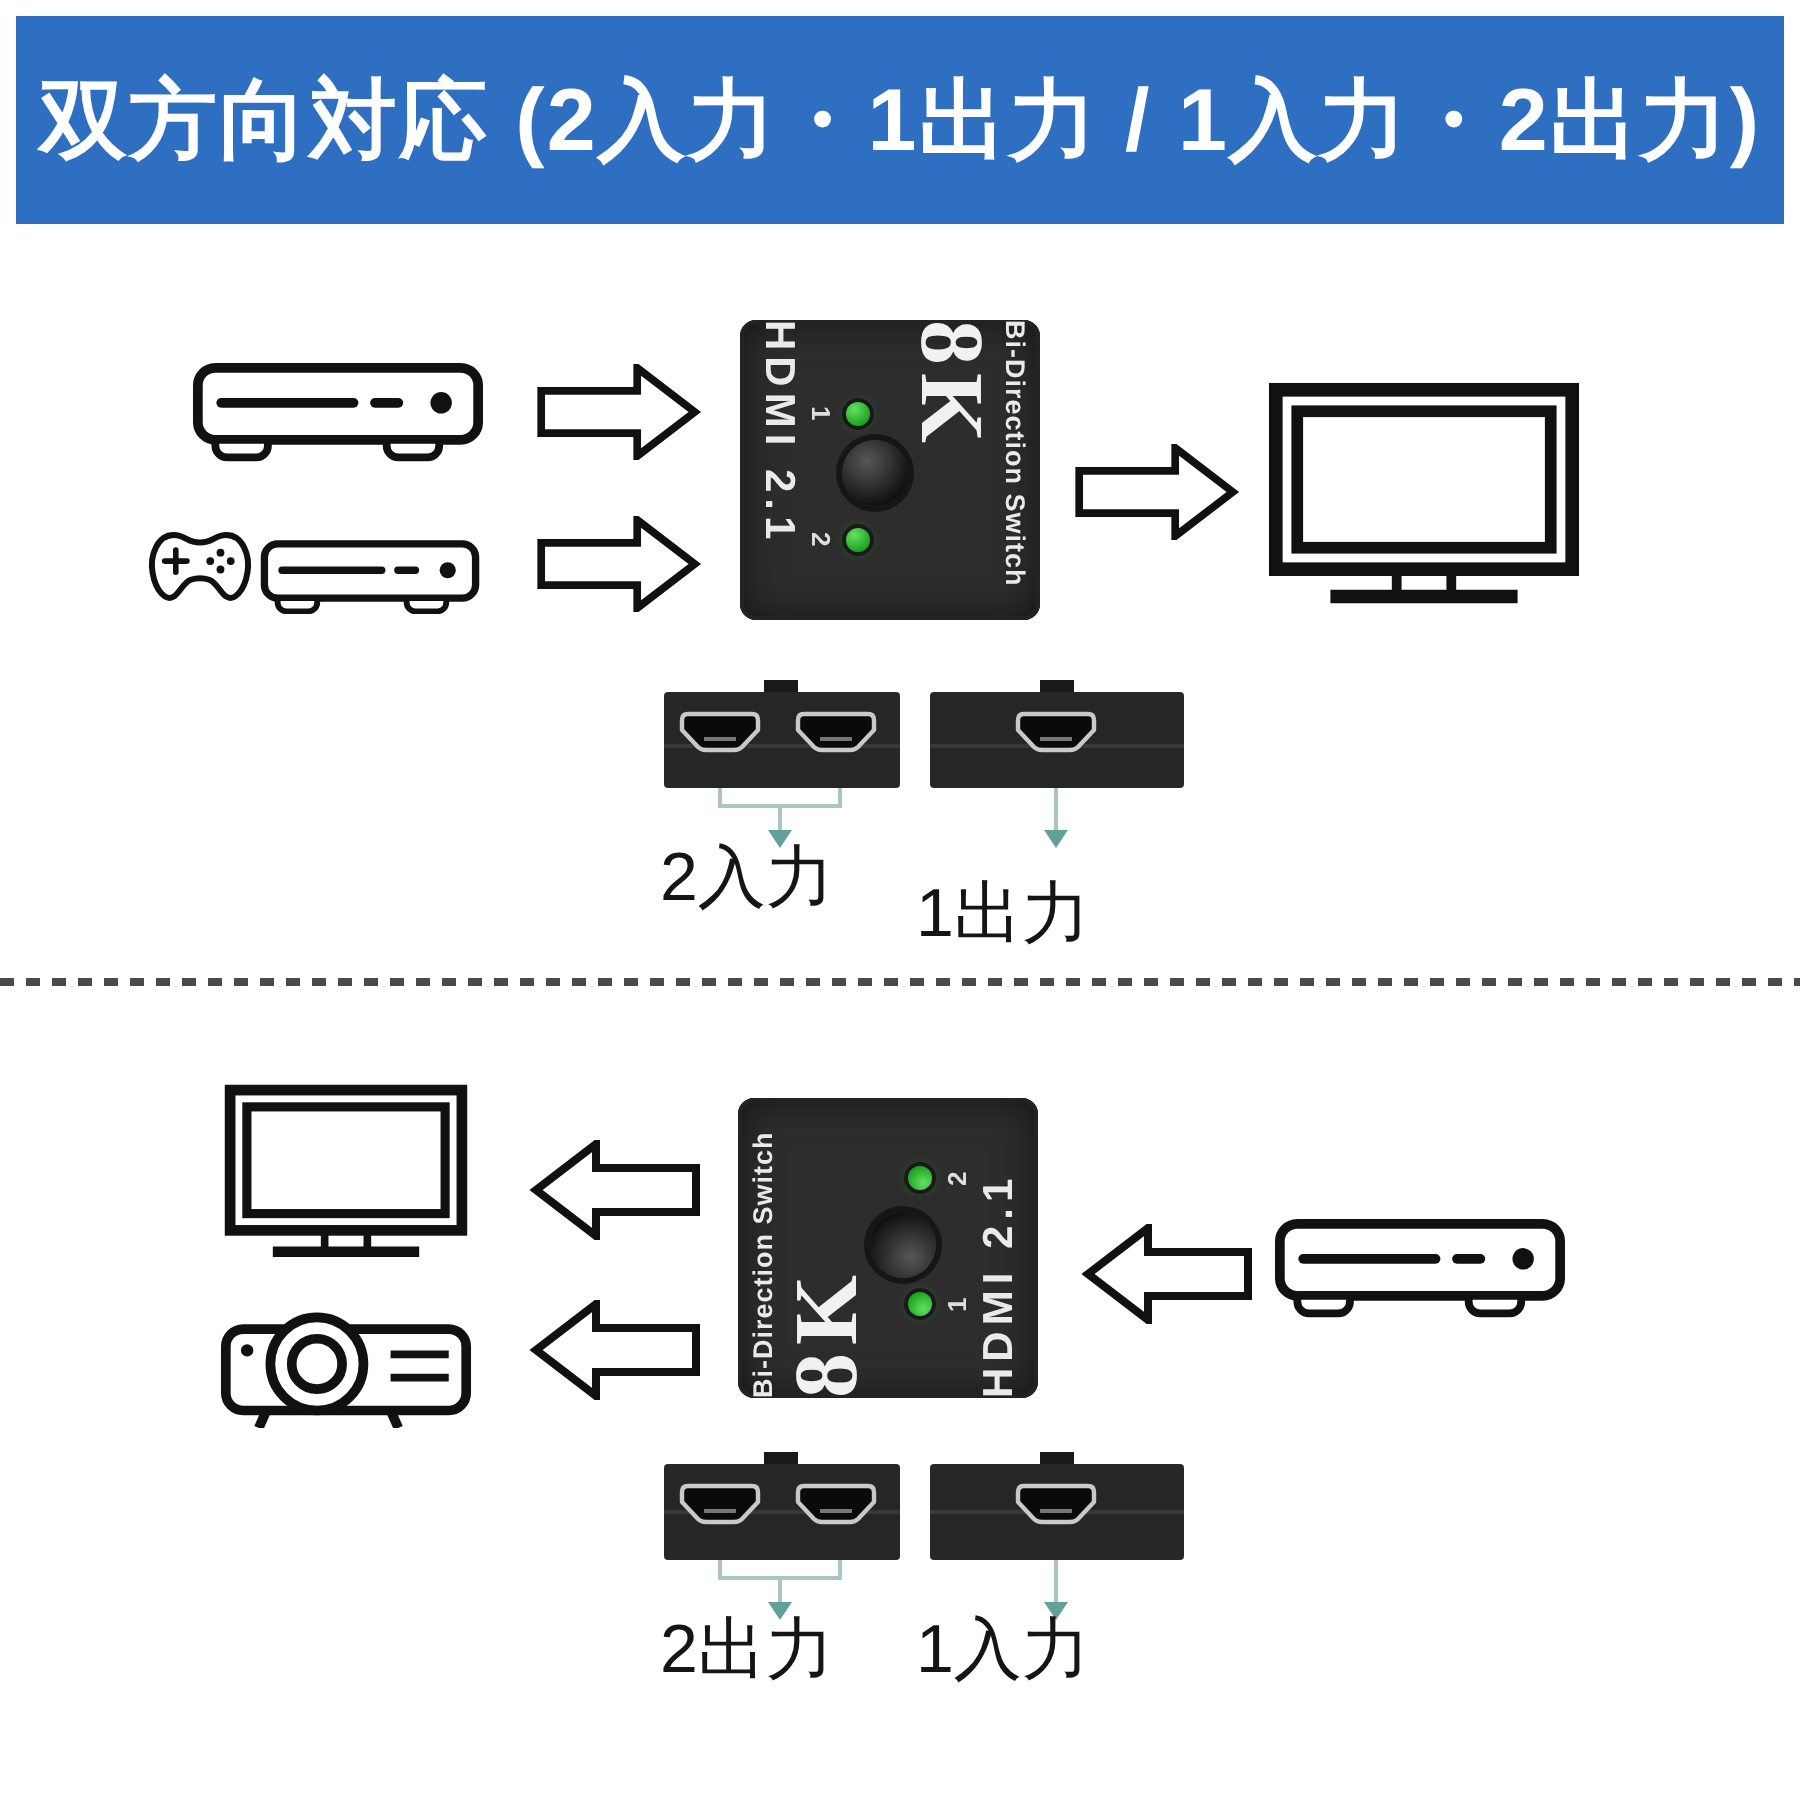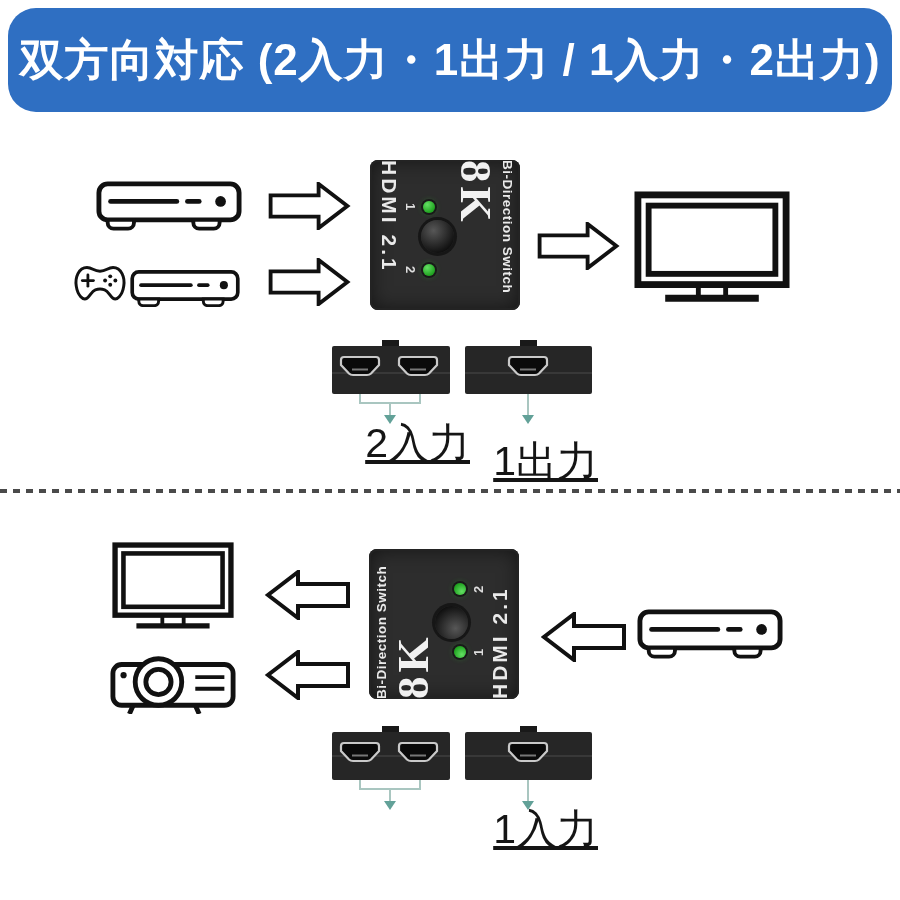--- a/index.html
+++ b/index.html
@@ -2,21 +2,21 @@
 <html style="--banner-blue: #2f6fc2; --led-green: #1fa31f; --teal-arrow: #62a198; --teal-line: #a9c6c0; --switch-body: #2d2d2d;"><head>
 <meta charset="utf-8">
 <style>
   html,body{margin:0;padding:0;background:#fff;}
   .page{position:relative;width:900px;height:900px;background:#ffffff;overflow:hidden;
         font-family:"Liberation Sans",sans-serif;}
   .abs{position:absolute;}
 
   
   .banner{left:8px;top:8px;width:884px;height:104px;background:var(--banner-blue,#2f6fc2);
-          display:flex;align-items:center;justify-content:center;border-radius:28px;}
+          display:flex;align-items:center;justify-content:center;}
   .banner span{color:#fff;font-weight:bold;font-size:44px;white-space:nowrap;letter-spacing:1px;}
 
   
   .switch{width:150px;height:150px;background:var(--switch-body,#2d2d2d);border-radius:8px;
           box-shadow:inset 0 0 0 2px #232323, inset 0 0 20px rgba(0,0,0,.6);}
   .flipped{transform:rotate(180deg);}
   .vtext{writing-mode:vertical-rl;text-orientation:mixed;display:flex;align-items:center;color:#eaeaea;}
   .sw-hdmi{position:absolute;left:7px;top:0;height:100%;font-weight:bold;font-size:21px;letter-spacing:3px;}
   .sw-name{position:absolute;right:5px;top:0;height:100%;font-weight:bold;font-size:13.5px;letter-spacing:.5px;}
   .sw-8k{position:absolute;left:80px;top:0;height:100%;font-family:"Liberation Serif",serif;
@@ -25,21 +25,21 @@
   .sw-led .num{writing-mode:vertical-rl;font-weight:bold;font-size:13px;color:#dedede;}
   .sw-led .dot{width:12px;height:12px;border-radius:50%;
       background:radial-gradient(circle at 35% 30%,#63e063,var(--led-green,#1fa31f) 72%);
       box-shadow:0 0 0 2px #191919,0 0 6px rgba(50,220,50,.45);}
   .led-top{top:41px;} .led-bot{top:104px;}
   .sw-btn{position:absolute;left:51px;top:60px;width:33px;height:33px;border-radius:50%;
       background:radial-gradient(circle at 38% 32%,#575757,#101010 75%);
       box-shadow:0 0 0 3px #161616;}
 
   
-  .plabel{font-size:41px;color:#151515;text-align:right;line-height:1.05;text-decoration:underline;}
+  .plabel{font-size:34px;color:#151515;text-align:left;line-height:1.05;}
 
   
   .divider{left:0;top:489px;width:900px;height:4px;
      background:repeating-linear-gradient(90deg,#4a4a4a 0 7px,transparent 7px 13px);}
   svg{display:block;}
 </style>
 </head>
 <body>
 
 <div class="page">
@@ -262,15 +262,16 @@
       <path d="M28 0 V9 H88 V0 M58 9 V22" fill="none" stroke="var(--teal-line,#a9c6c0)" stroke-width="2"></path>
       <polygon points="52,21 64,21 58,30" style="fill:var(--teal-arrow,#62a198)"></polygon>
     </svg>
   </div>
   <div class="abs" style="left:465px;top:780px">
     <svg width="127" height="30" viewBox="0 0 127 30">
       <path d="M63 0 V22" fill="none" stroke="var(--teal-line,#a9c6c0)" stroke-width="2"></path>
       <polygon points="57,21 69,21 63,30" style="fill:var(--teal-arrow,#62a198)"></polygon>
     </svg>
   </div>
+  <div class="abs plabel" style="left:330px;top:808px;width:140px">2出力</div>
   <div class="abs plabel" style="left:458px;top:808px;width:140px">1入力</div>
 
 </div>
 
 </body></html>

